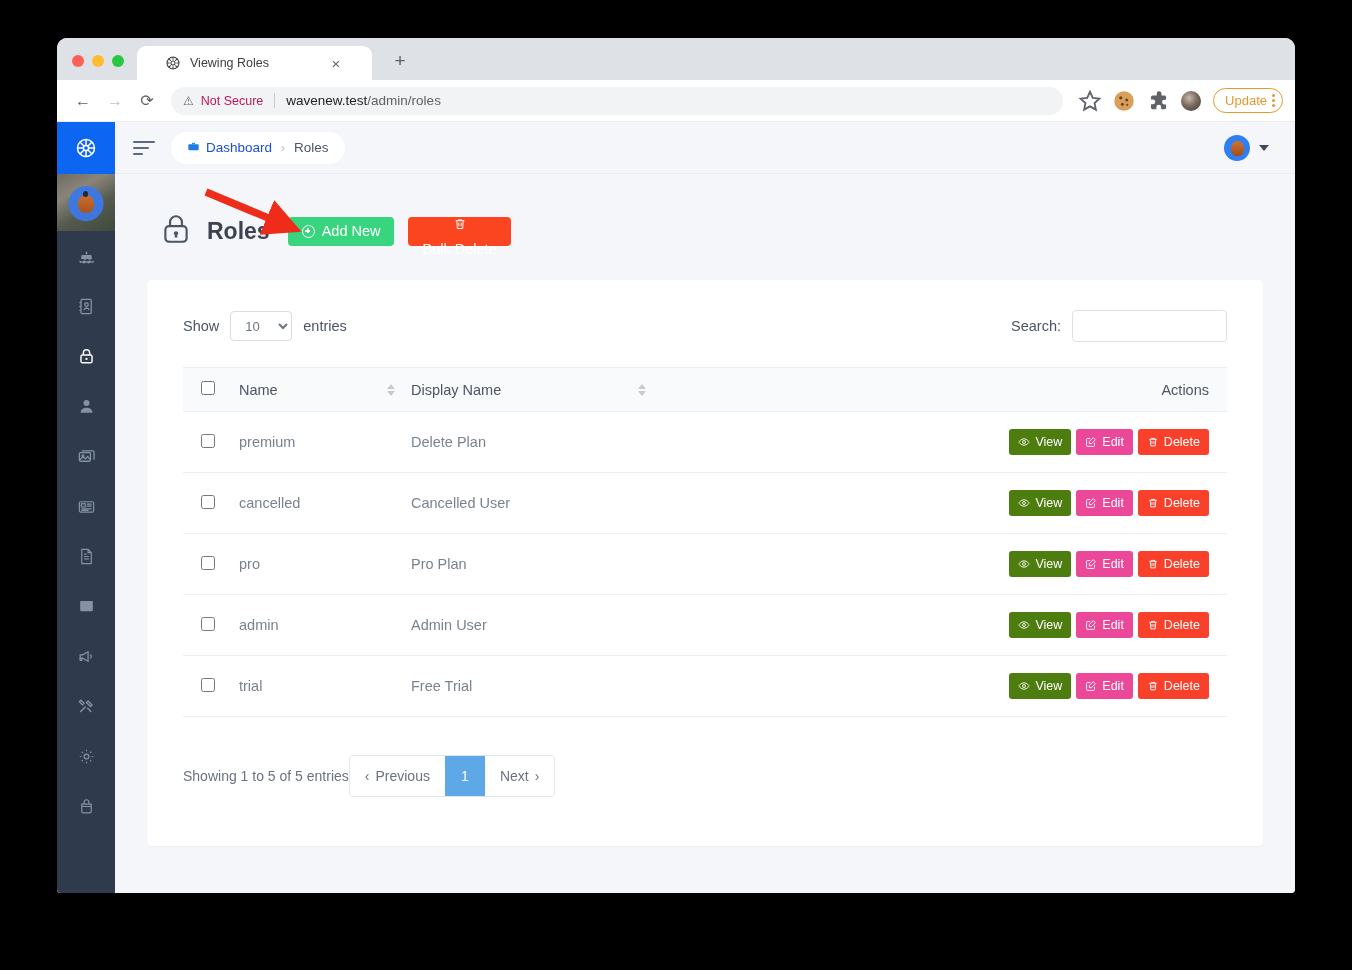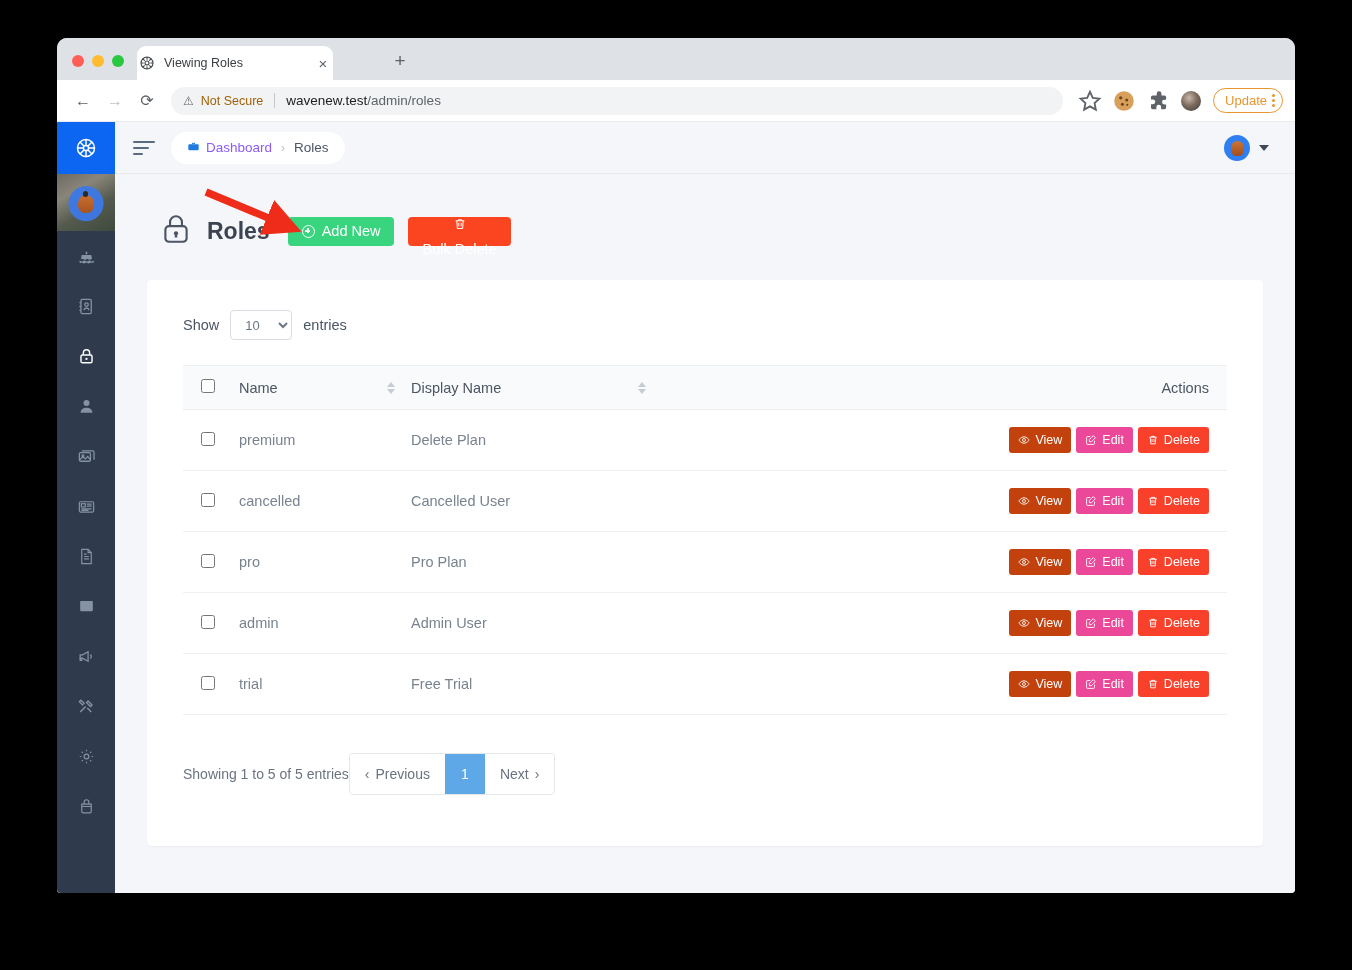--- a/index.html
+++ b/index.html
@@ -35,25 +35,25 @@
     display: flex; gap: 8px;
     position: absolute; left: 15px; top: 17px;
   }
   .dot { width: 12px; height: 12px; border-radius: 50%; }
   .dot.red { background: #ff5f57; }
   .dot.yellow { background: #febc2e; }
   .dot.green { background: #28c840; }
 
   .tab {
     position: absolute; left: 80px; bottom: 0;
-    width: 196px; height: 34px;
+    width: 235px; height: 34px;
     background: #fff;
     border-radius: 9px 9px 0 0;
     display: flex; align-items: center;
-    padding: 0 2px;
+    padding: 0 28px;
     gap: 9px;
   }
   .tab-favicon { width: 16px; height: 16px; flex: 0 0 16px; display:block; }
   .tab-title {
     font-size: 12.5px; color: #3c4043;
     flex: 1; white-space: nowrap; overflow: hidden; text-overflow: ellipsis;
   }
   .tab-close {
     width: 16px; height: 16px; color: #5f6368;
     display: flex; align-items: center; justify-content: center;
@@ -80,21 +80,21 @@
   }
   .navbtn.fwd { color: #bdc1c6; }
   .omnibox {
     flex: 1; height: 28px;
     background: #f1f3f4; border-radius: 14px;
     display: flex; align-items: center;
     padding: 0 12px; margin: 0 6px;
     gap: 7px;
   }
   .warn-icon { color: #5f6368; font-size: 12px; line-height: 1; }
-  .notsecure { font-size: 12.5px; color: #a16207; }
+  .notsecure { font-size: 12.5px; color: #be185d; }
   .omni-sep { width: 1px; height: 15px; background: #c6c8ca; margin: 0 4px; }
   .url { font-size: 13.5px; color: #5f6368; white-space: nowrap; }
   .url b { color: #202124; font-weight: 400; }
   .tb-icon {
     width: 26px; height: 26px; margin-left: 4px;
     display: flex; align-items: center; justify-content: center;
     font-size: 15px; color: #5f6368;
   }
   .avatar-chip {
     width: 20px; height: 20px; border-radius: 50%;
@@ -171,21 +171,21 @@
   .hamburger i:nth-child(2) { width: 16px; }
   .hamburger i:nth-child(3) { width: 10px; }
 
   .breadcrumb {
     margin-left: 16px; height: 32px;
     background: #fff; border-radius: 16px;
     display: flex; align-items: center;
     padding: 0 16px; gap: 9px;
     font-size: 13.5px;
   }
-  .bc-link { color: #8b5cf6; display: flex; align-items: center; gap: 6px; }
+  .bc-link { color: #1d4ed8; display: flex; align-items: center; gap: 6px; }
   .bc-sep { color: #b9c0c8; font-size: 12px; }
   .bc-current { color: #4b5563; }
 
   .topbar-spacer { flex: 1; }
   .user-avatar {
     width: 26px; height: 26px; border-radius: 50%;
     background: radial-gradient(circle at 50% 55%, #2f7ef2 0%, #2f7ef2 100%);
     display: flex; align-items: center; justify-content: center;
     overflow: hidden;
   }
@@ -297,21 +297,21 @@
   }
 
   .abtn {
     border: 0; border-radius: 3px;
     font-size: 12.5px; color: #fff;
     height: 26px; padding: 0 9px;
     display: inline-flex; align-items: center; gap: 5px;
     margin-left: 5px; cursor: pointer;
     font-family: inherit;
   }
-  .abtn.view { background: #c2410c; }
+  .abtn.view { background: #4d7c0f; }
   .abtn.edit { background: #ec4899; }
   .abtn.del  { background: #f9402a; }
   .abtn svg { width: 12px; height: 12px; display: block; }
 
   .card-bottom {
     display: flex; align-items: center; 
     margin-top: 38px;
   }
   .info { font-size: 14px; color: #6b7280; }
   .pagination {
@@ -560,20 +560,24 @@
 
           <div class="card-top">
             <div class="show-entries">
               <span>Show</span>
               <select class="length-select">
                 <option>10</option>
               </select>
               <span>entries</span>
             </div>
 
+            <div class="search-wrap">
+              <span>Search:</span>
+              <input class="search-input" type="text" value="" style="">
+            </div>
           </div>
 
           <table>
             <thead>
               <tr>
                 <th class="col-check">
                   <input type="checkbox" style="">
                 </th>
                 <th class="col-name">
                   <span>Name</span>

